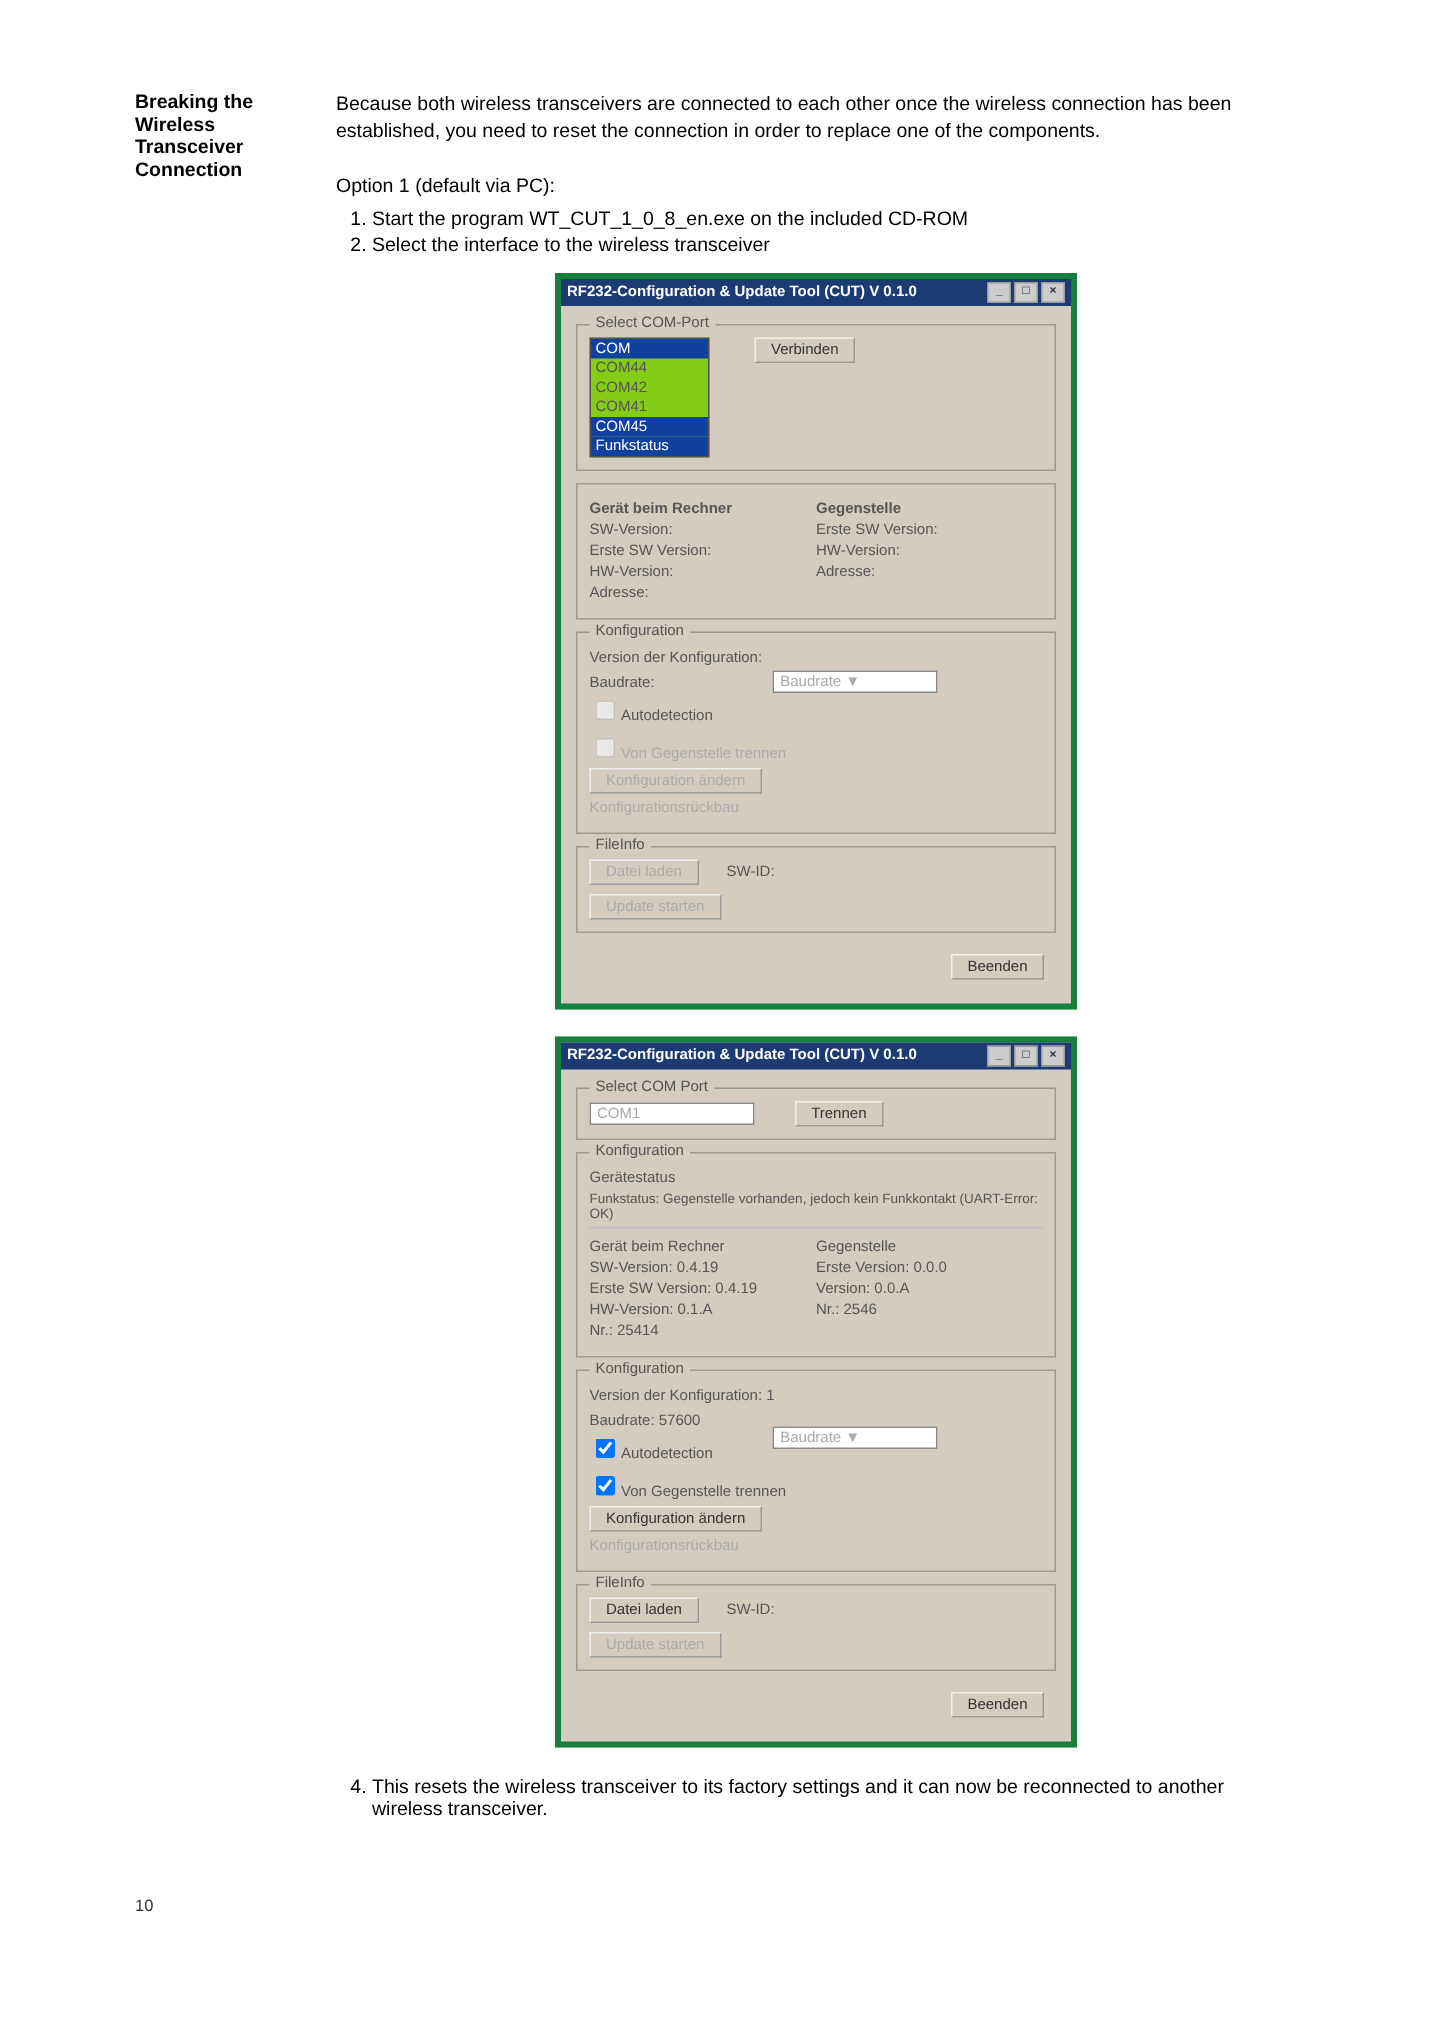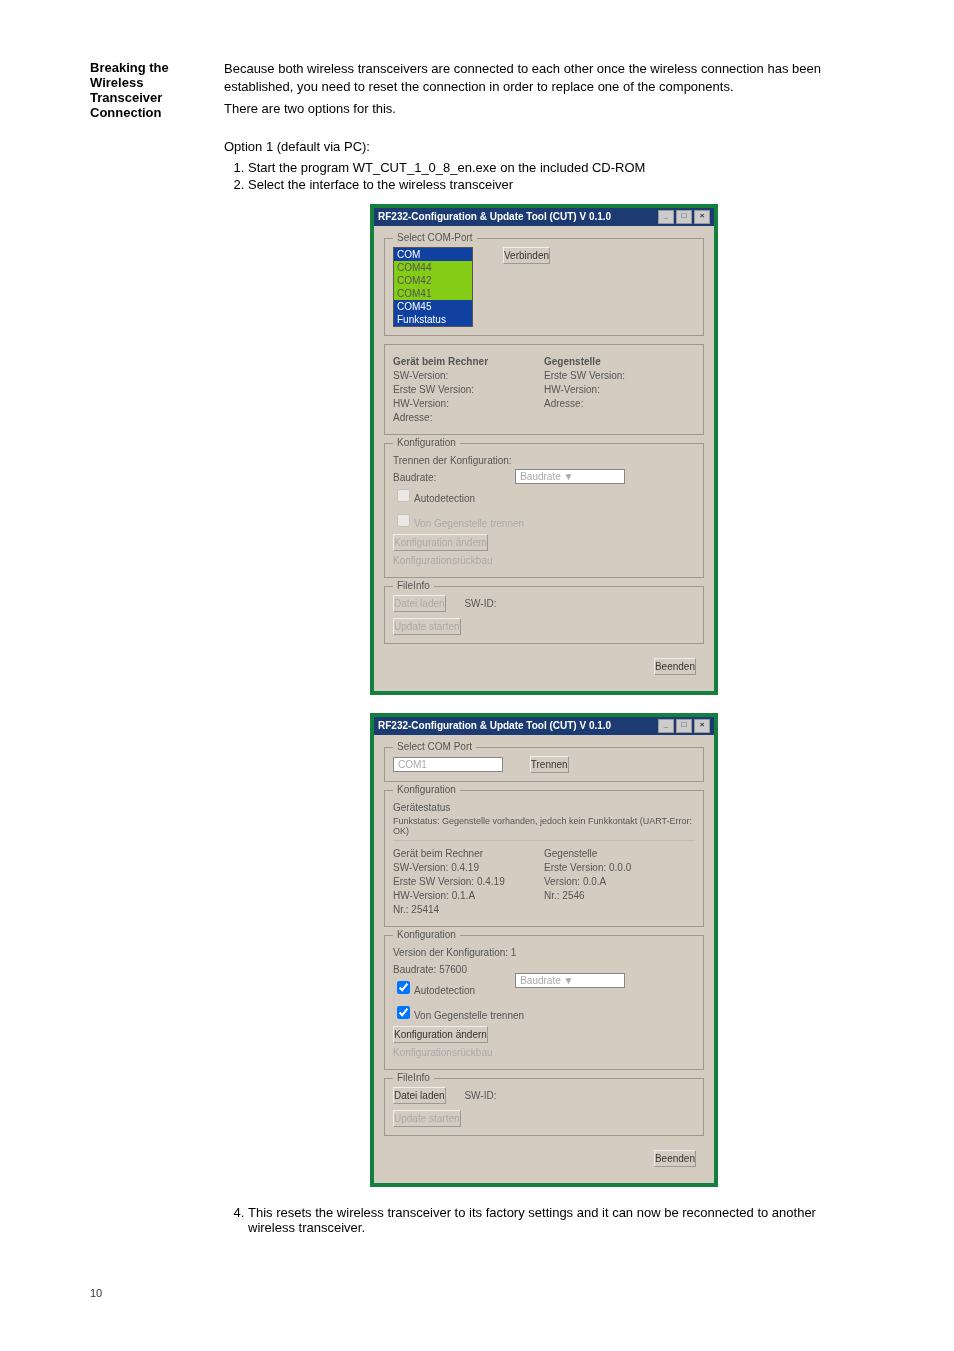--- a/index.html
+++ b/index.html
@@ -113,21 +113,21 @@
       padding: 1px 3px;
     }
     .dropdown-open div {
       padding: 1px 3px;
     }
     .btn {
       background: #d4ccc0;
       border: 1px solid #999;
       border-top-color: #eee;
       border-left-color: #eee;
-      padding: 2px 0;
+      padding: 2px 10px;
       font-size: 10px;
       display: inline-block;
       color: #333;
     }
     .btn-disabled {
       color: #aaa;
     }
     .two-col-inner {
       display: flex;
     }
@@ -158,21 +158,20 @@
   </style>
 </head>
 <body>
 
 <div class="two-col">
   <div class="left-col">
     <div class="side-heading">Breaking the Wireless Transceiver Connection</div>
   </div>
   <div class="right-col">
     <p>Because both wireless transceivers are connected to each other once the wireless connection has been established, you need to reset the connection in order to replace one of the components.</p>
-    <p>There are two options for this.</p>
     <br>
     <p>Option 1 (default via PC):</p>
     <ol start="1">
       <li>Start the program WT_CUT_1_0_8_en.exe on the included CD-ROM</li>
       <li>Select the interface to the wireless transceiver</li>
     </ol>
 
     <div class="screenshot-wrap">
       <div class="app-window">
         <div class="titlebar">
@@ -213,21 +212,21 @@
                 <div class="lbl"></div>
                 <div class="lbl">Erste SW Version:</div>
                 <div class="lbl">HW-Version:</div>
                 <div class="lbl">Adresse:</div>
               </div>
             </div>
           </div>
 
           <div class="groupbox">
             <div class="groupbox-label">Konfiguration</div>
-            <div class="lbl">Trennen der Konfiguration:</div>
+            <div class="lbl">Version der Konfiguration:</div>
             <div style="display:flex;gap:40px;">
               <div>
                 <div class="lbl">Baudrate:</div>
                 <div class="checkbox"><input type="checkbox" disabled="" style=""><span>Autodetection</span></div>
               </div>
               <div>
                 <span class="dropdown btn-disabled">Baudrate ▼</span>
               </div>
             </div>
             <div class="checkbox"><input type="checkbox" disabled="" style=""><span class="btn-disabled">Von Gegenstelle trennen</span></div>

